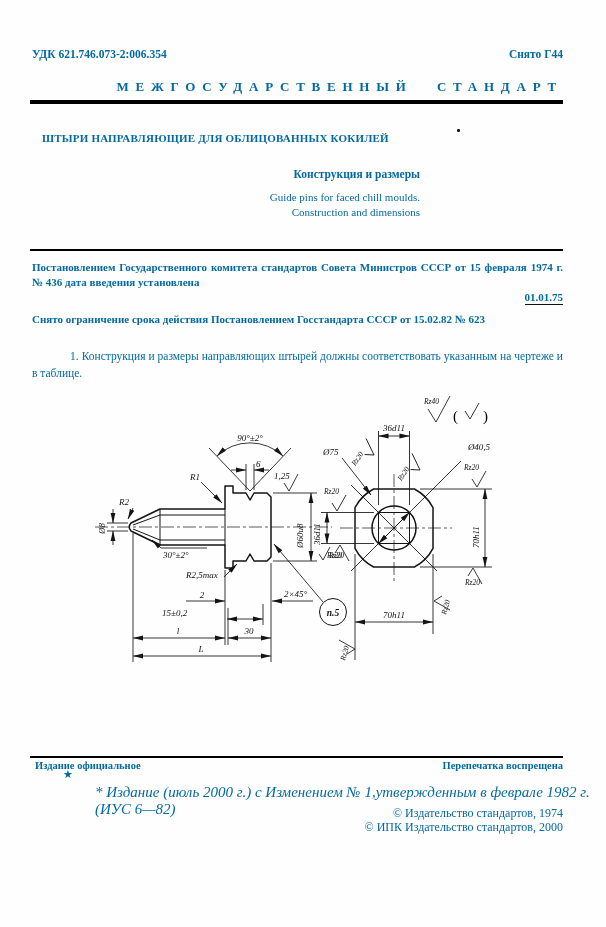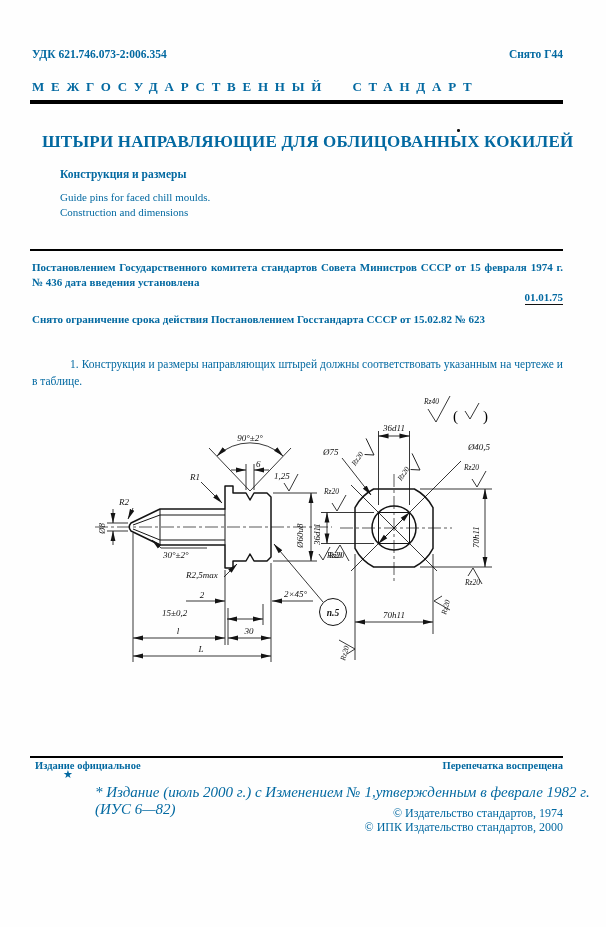--- a/index.html
+++ b/index.html
@@ -2,37 +2,37 @@
 <html><head>
 <meta charset="utf-8">
 <style>
   html,body{margin:0;padding:0;background:#e8e8e8;}
   .page{position:relative;width:606px;height:927px;background:#fefefe;color:#0369a1;
         font-family:"Liberation Serif","DejaVu Serif",serif;overflow:hidden;}
   .abs{position:absolute;}
   .b{font-weight:bold;}
   .i{font-style:italic;}
   .rule{position:absolute;background:#000;}
-  .ctr{text-align:left;}
+  .ctr{text-align:right;}
   .just{text-align:justify;}
   #udk{left:32px;top:48px;font-size:11.5px;}
   #group{right:43px;top:48px;font-size:11.5px;}
   #mezh{left:32px;top:79px;width:531px;font-size:13px;letter-spacing:0.52em;word-spacing:1.1em;white-space:nowrap;}
   #rule1{left:30px;top:100px;width:533px;height:3.5px;}
-  #title{left:42px;top:132px;font-size:17px;letter-spacing:0.2px;text-align:right;}
+  #title{left:42px;top:132px;font-size:11px;letter-spacing:0.2px;text-align:right;}
   #titledot{left:457px;top:129px;width:2.5px;height:2.5px;background:#111;border-radius:50%;}
   #subtitle{left:60px;top:168px;width:360px;font-size:11.5px;}
   #en1{left:60px;top:191px;width:360px;font-size:11px;}
   #en2{left:60px;top:206px;width:360px;font-size:11px;}
   #gostblock{left:450px;top:149px;width:140px;font-size:14px;line-height:19px;}
   #rule2{left:30px;top:249px;width:533px;height:2px;}
   #decree{left:32px;top:260px;width:531px;font-size:11px;line-height:14.5px;}
   #date{right:43px;top:291px;font-size:11px;border-bottom:1px solid #111;padding-bottom:1px;}
   #limit{left:32px;top:313px;width:531px;font-size:11px;}
-  #para1{left:32px;top:356px;width:531px;font-size:11.5px;line-height:16.5px;text-indent:38px;}
+  #para1{left:32px;top:348px;width:531px;font-size:11.5px;line-height:16.5px;text-indent:38px;}
   #rule3{left:30px;top:756px;width:533px;height:1.5px;}
   #edition{left:35px;top:760px;font-size:10.5px;font-family:Liberation Serif, serif;}
   #reprint{right:43px;top:760px;font-size:10.5px;}
   #star{left:63px;top:768px;font-size:11px;}
   #footnote{left:95px;top:784px;font-size:15px;}
   #copy1{right:43px;top:806px;font-size:12px;}
   #copy2{right:43px;top:820px;font-size:12px;}
   
   #dwg{position:absolute;left:0;top:385px;}
   .o{fill:none;stroke:#141414;stroke-width:1.5;stroke-linejoin:round;}

